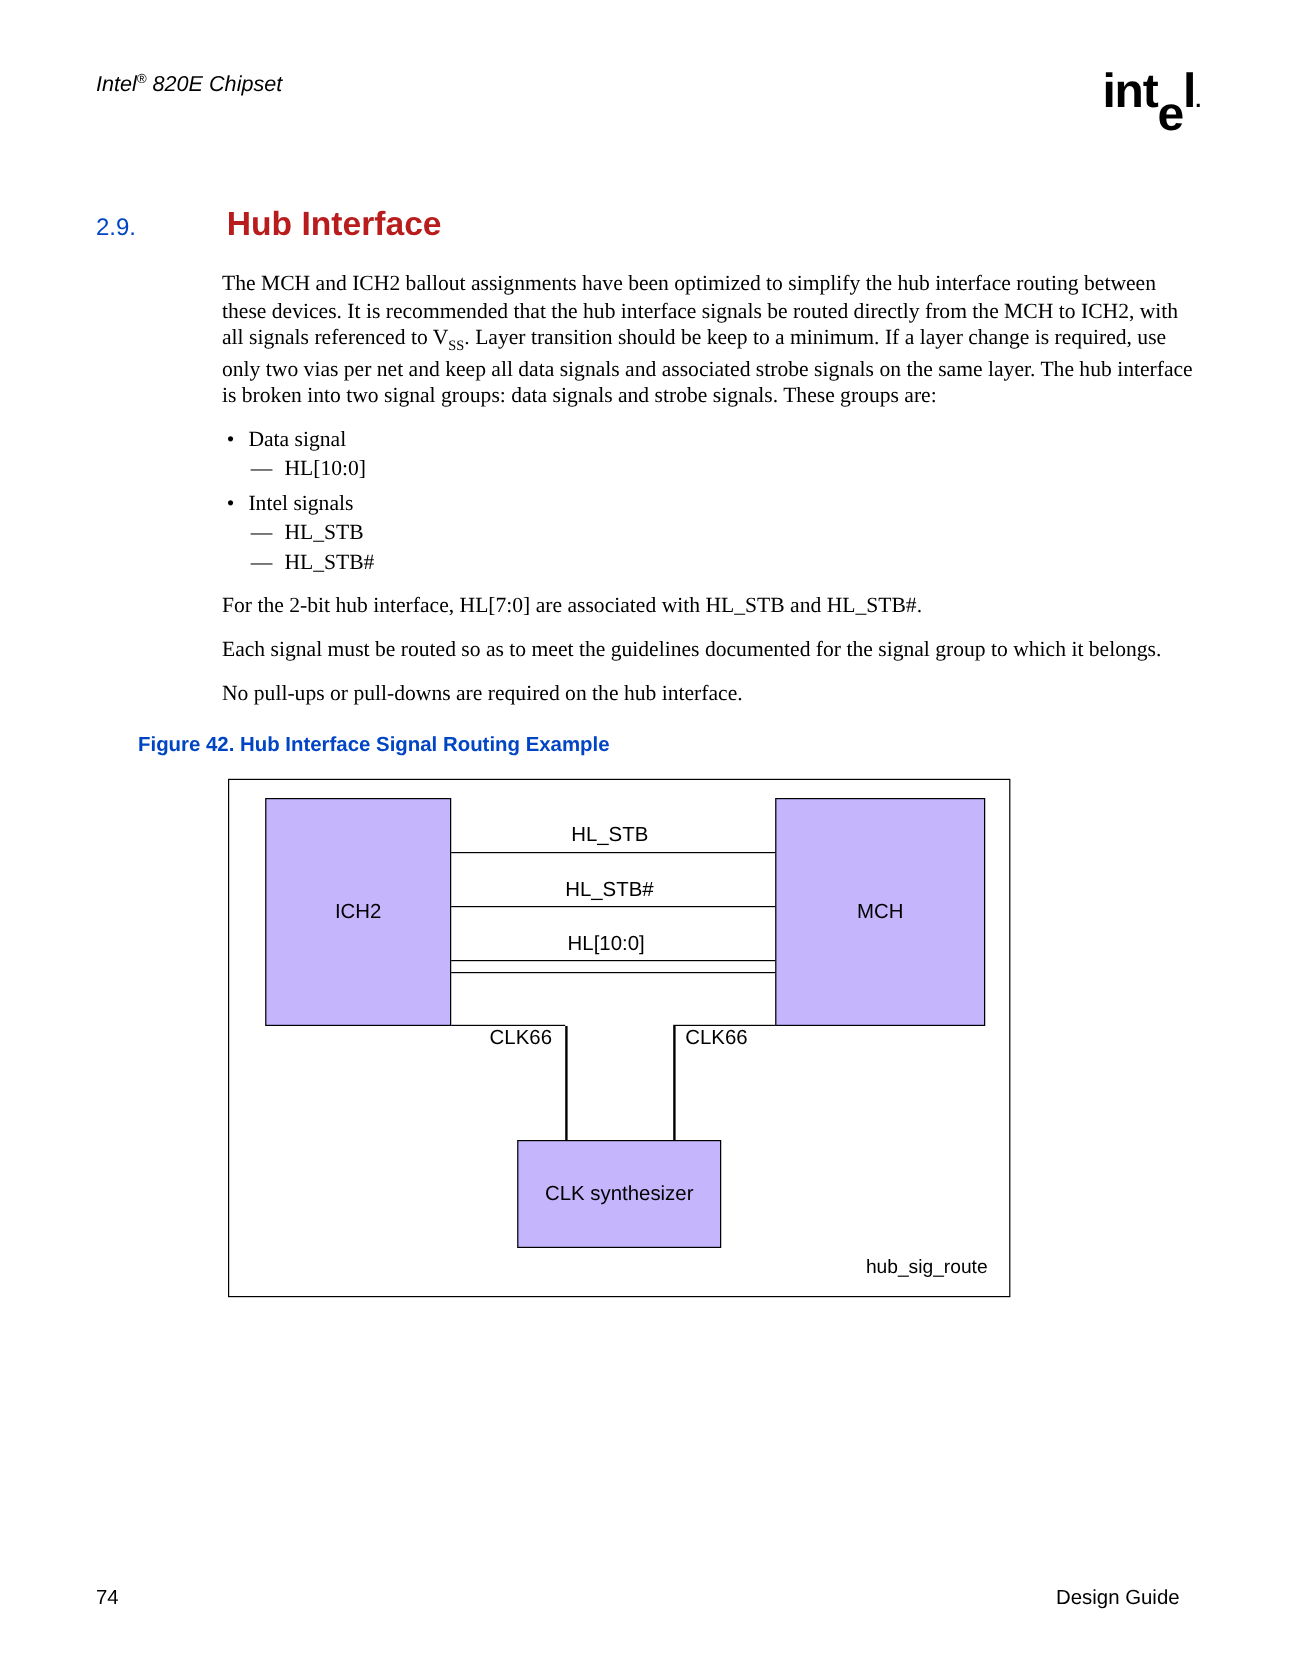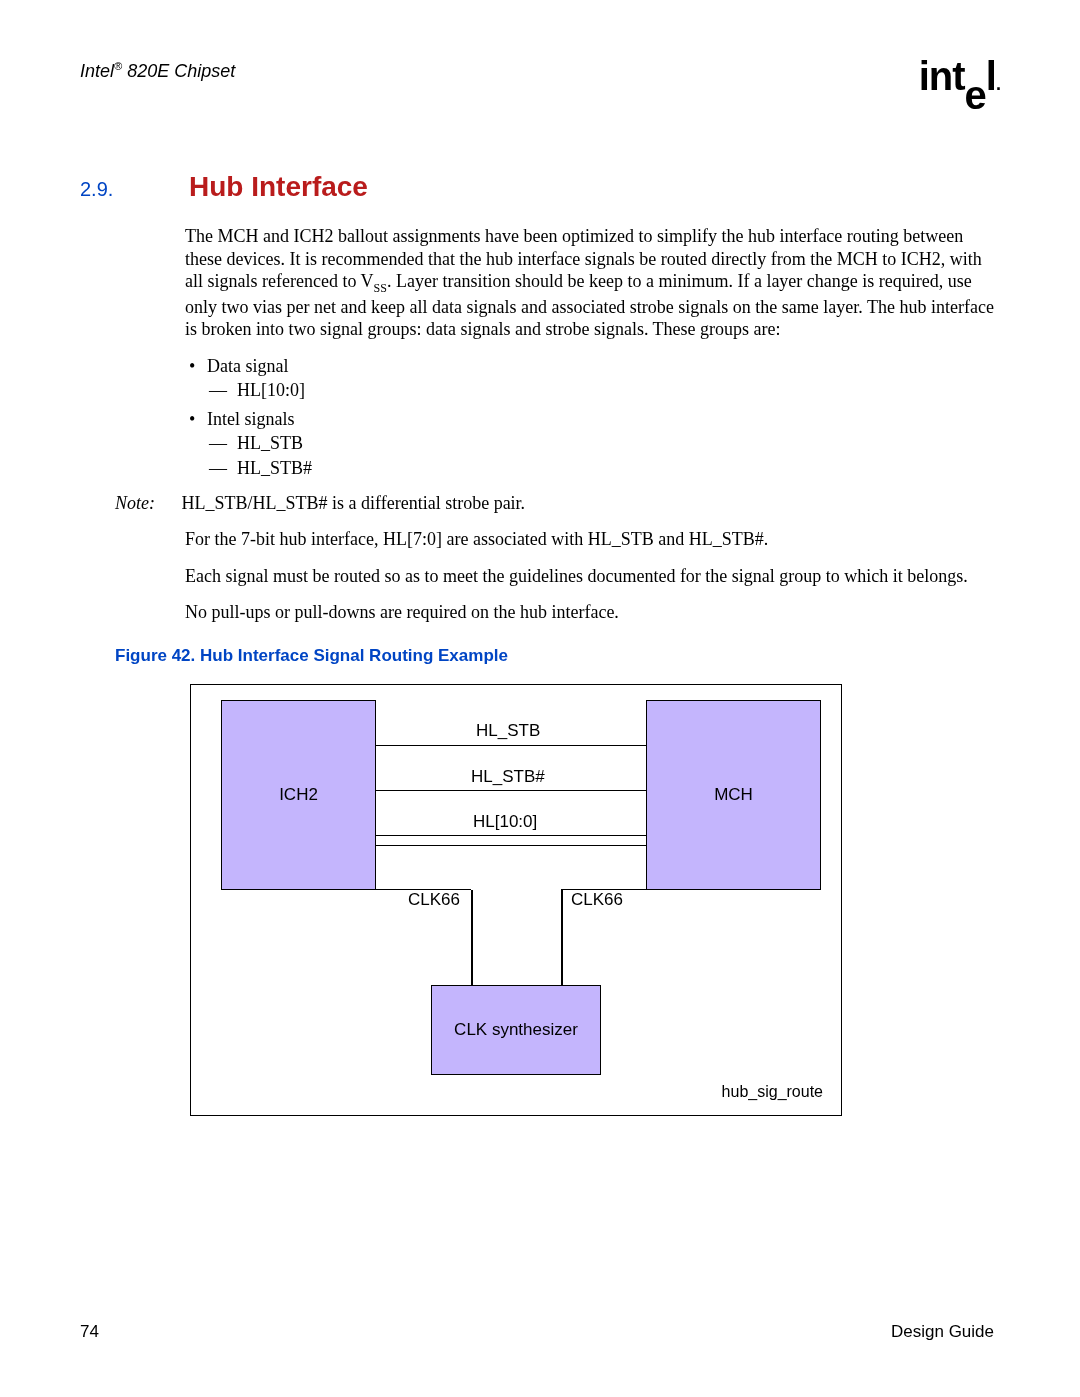--- a/index.html
+++ b/index.html
@@ -140,21 +140,21 @@
     position:absolute;
     right:18px;
     bottom:14px;
     font-family:Arial,Helvetica,sans-serif;
     font-size:16px;
   }
   .footer{
     position:absolute;
     bottom:55px;
     left:80px;
-    right:86px;
+    right:97px;
     display:flex;
     justify-content:space-between;
     font-family:Arial,Helvetica,sans-serif;
     font-size:17px;
   }
 </style>
 </head>
 <body>
 
 <div class="page">
@@ -188,27 +188,23 @@
       <li>
         <span>Intel signals</span>
         <ul class="dashes">
           <li>HL_STB</li>
           <li>HL_STB#</li>
         </ul>
       </li>
     </ul>
   </div>
 
-  <div class="note-row">
-    <span class="note-label">Note:</span>
-    <span>HL_STB/HL_STB# is a differential strobe pair.</span>
-  </div>
 
   <div class="body-text">
-    <div class="para">For the 7-bit hub interface, HL[7:0] are associated with HL_STB and HL_STB#.</div>
+    <div class="para">For the 2-bit hub interface, HL[7:0] are associated with HL_STB and HL_STB#.</div>
     <div class="para">Each signal must be routed so as to meet the guidelines documented for the signal group to which it belongs.</div>
     <div class="para">No pull-ups or pull-downs are required on the hub interface.</div>
   </div>
 
   <div class="fig-caption">Figure 42. Hub Interface Signal Routing Example</div>
 
   <div class="diagram">
     <div class="box ich2">ICH2</div>
     <div class="box mch">MCH</div>
     <div class="box clk">CLK synthesizer</div>

